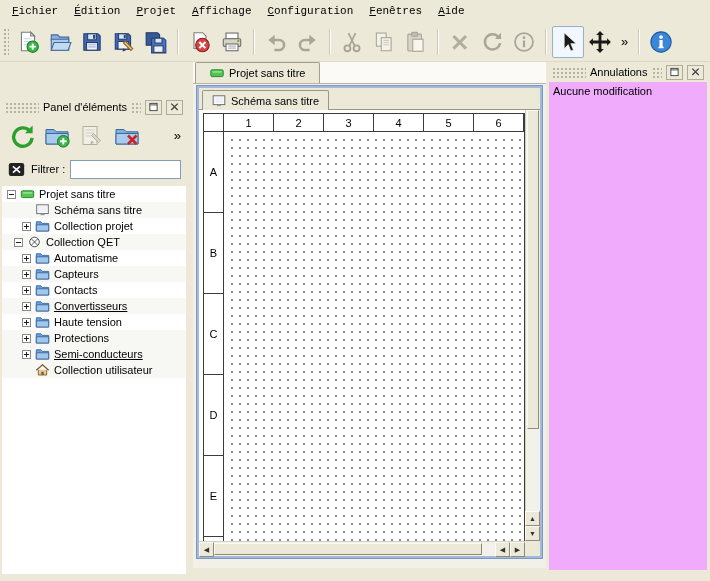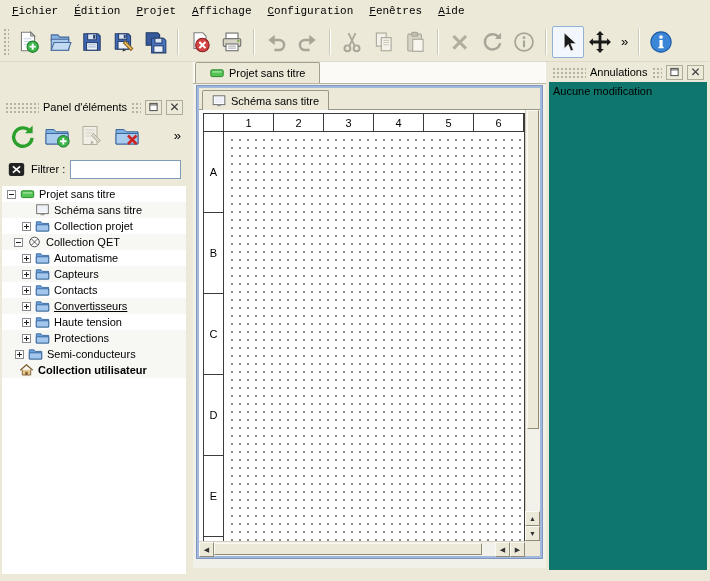--- a/index.html
+++ b/index.html
@@ -77,21 +77,21 @@
   .v-up{right:0;bottom:15px;}
   .v-down{right:0;bottom:0;}
   .h-left{left:0;top:0;}
   .h-prev{right:15px;top:0;}
   .h-next{right:0;top:0;}
   .vthumb{position:absolute;left:1px;right:1px;top:0;height:74%;background:#ece9d8;border:1px solid;border-color:#fbfaf5 #8f8b77 #8f8b77 #fbfaf5;}
   .hthumb{position:absolute;top:1px;bottom:1px;left:15px;width:268px;background:#ece9d8;border:1px solid;border-color:#fbfaf5 #8f8b77 #8f8b77 #fbfaf5;}
 
   
   .right-panel{position:absolute;left:549px;right:3px;top:62px;bottom:11px;display:flex;flex-direction:column;}
-  .undo-view{flex:1;background:#0f766e;padding:3px 4px;}
+  .undo-view{flex:1;background:#f0abfc;padding:3px 4px;}
 </style>
 </head>
 <body>
 
 <div id="app">
 
   <div class="menubar">
       <div class="menu-item">Fichier</div>
       <div class="menu-item">Édition</div>
       <div class="menu-item">Projet</div>
@@ -446,31 +446,31 @@
         <div class="tree-row alt" style="padding-left: 20px;">
           <div class="expander plus"></div>
           <div class="tree-icon icon">
             <svg viewBox="0 0 14 12">
               <path d="M0.8 1.8h4.6L7 3.4h6.2V11H0.8z" fill="#6aa2dc" stroke="#3a679c" stroke-width="0.9"></path>
               <path d="M0.8 4.8h12.4V11H0.8z" fill="#a2c6ec" stroke="#3a679c" stroke-width="0.9"></path>
             </svg>
           </div>
           <div class="tree-label">Protections</div>
         </div>
-        <div class="tree-row alt" style="padding-left: 13px;">
+        <div class="tree-row alt" style="padding-left: 20px; text-decoration: underline;">
           <div class="expander plus"></div>
           <div class="tree-icon icon">
             <svg viewBox="0 0 14 12">
               <path d="M0.8 1.8h4.6L7 3.4h6.2V11H0.8z" fill="#6aa2dc" stroke="#3a679c" stroke-width="0.9"></path>
               <path d="M0.8 4.8h12.4V11H0.8z" fill="#a2c6ec" stroke="#3a679c" stroke-width="0.9"></path>
             </svg>
           </div>
           <div class="tree-label">Semi-conducteurs</div>
         </div>
-        <div class="tree-row alt" style="padding-left: 4px; font-weight: bold;">
+        <div class="tree-row alt" style="padding-left: 20px;">
           <div class="expander-space"></div>
           <div class="tree-icon icon">
             <svg viewBox="0 0 14 12">
               <path d="M0.8 6.2L7 0.8l6.2 5.4" fill="none" stroke="#7c5c30" stroke-width="1.3"></path>
               <path d="M2.8 5.8V11h8.4V5.8" fill="#e9c891" stroke="#7c5c30" stroke-width="0.9"></path>
               <rect x="5.8" y="7.8" width="2.4" height="3.2" fill="#7c5c30"></rect>
             </svg>
           </div>
           <div class="tree-label">Collection utilisateur</div>
         </div>

